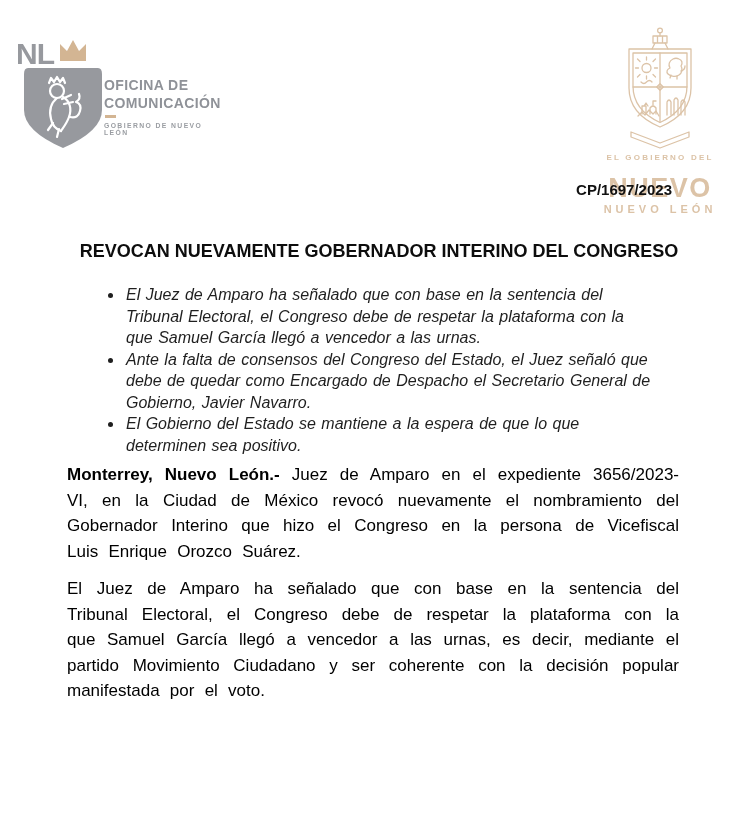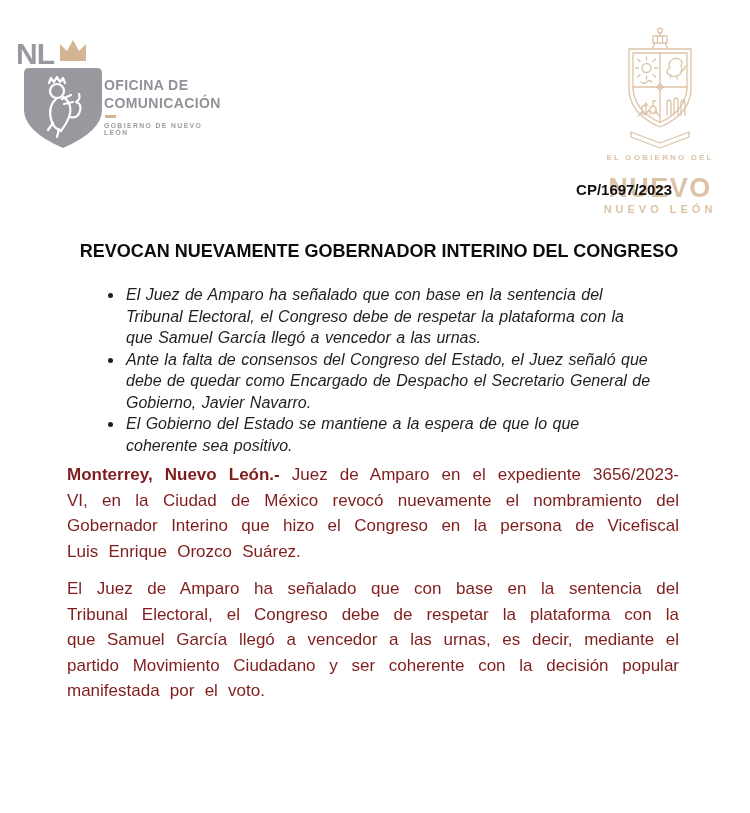--- a/index.html
+++ b/index.html
@@ -42,21 +42,21 @@
   }
   .bullets {
     margin: 22px 0 0 97px; width: 552px;
     font-style: italic; font-size: 16px; line-height: 21.5px;
     padding-left: 23px; color: #1f1f1f; word-spacing: 1px;
   }
   .bullets li { padding-left: 2px; }
   .paragraphs { margin: 6px 0 0 63px; width: 612px; }
   .paragraphs p {
     text-align: justify; font-size: 17px; line-height: 25.5px;
-    word-spacing: 5.5px; margin-bottom: 12px; color: #7f1d1d;
+    word-spacing: 5.5px; margin-bottom: 12px; color: #000000;
   }
   .paragraphs p b { word-spacing: 5.5px; }
 </style>
 </head>
 <body>
 
 <div class="page">
 
   <div class="logo-left">
     <svg width="88" height="112" viewBox="0 0 88 112">
@@ -130,21 +130,21 @@
   <div class="doc-meta">
     <div class="doc-number">CP/1697/2023</div>
   </div>
 
   <main>
     <h1 class="title">REVOCAN NUEVAMENTE GOBERNADOR INTERINO DEL CONGRESO</h1>
 
     <ul class="bullets">
       <li>El Juez de Amparo ha señalado que con base en la sentencia del Tribunal Electoral, el Congreso debe de respetar la plataforma con la que Samuel García llegó a vencedor a las urnas.</li>
       <li>Ante la falta de consensos del Congreso del Estado, el Juez señaló que debe de quedar como Encargado de Despacho el Secretario General de Gobierno, Javier Navarro.</li>
-      <li>El Gobierno del Estado se mantiene a la espera de que lo que coherente sea positivo.</li>
+      <li>El Gobierno del Estado se mantiene a la espera de que lo que determinen sea positivo.</li>
     </ul>
 
     <div class="paragraphs">
       <p><b>Monterrey, Nuevo León.-</b><span> Juez de Amparo en el expediente 3656/2023-VI, en la Ciudad de México revocó nuevamente el nombramiento del Gobernador Interino que hizo el Congreso en la persona de Vicefiscal Luis Enrique Orozco Suárez.</span></p>
       <p><b></b><span>El Juez de Amparo ha señalado que con base en la sentencia del Tribunal Electoral, el Congreso debe de respetar la plataforma con la que Samuel García llegó a vencedor a las urnas, es decir, mediante el partido Movimiento Ciudadano y ser coherente con la decisión popular manifestada por el voto.</span></p>
     </div>
   </main>
 
 </div>
 

